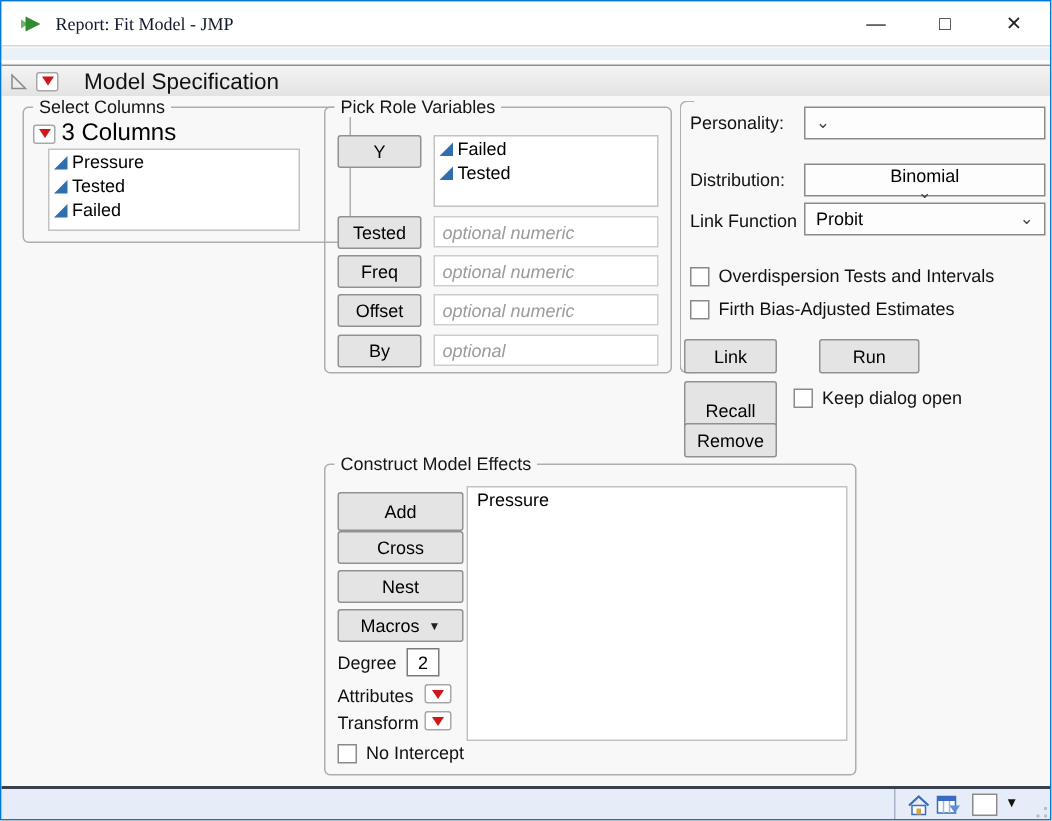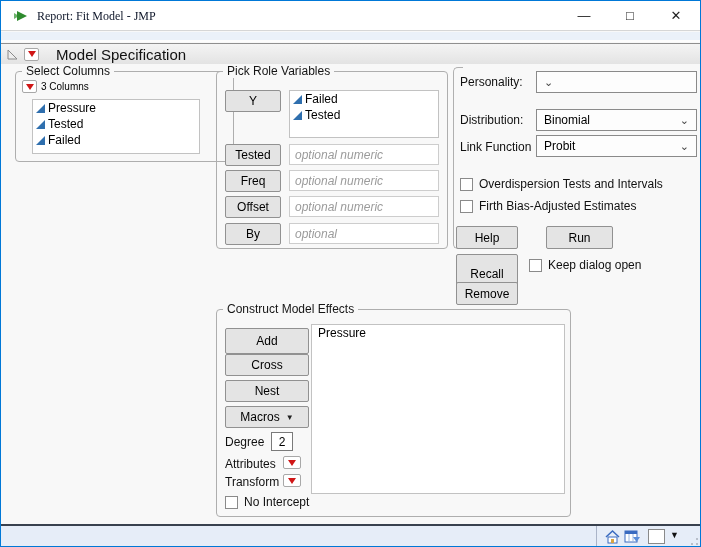--- a/index.html
+++ b/index.html
@@ -113,21 +113,21 @@
   </div>
 
   <div class="content">
 
     <div class="group" style="left:14px; top:7px; width:219px; height:91px;">
       <span class="legend">Select Columns</span>
       <div style="position:absolute; left:6px; top:8px; display:flex; align-items:center; gap:4px;">
         <span class="rtb">
           <span class="tri-red"></span>
         </span>
-        <span style="font-size:10px;">3 Columns</span>
+        <span style="font-size:16px;">3 Columns</span>
       </div>
       <div class="listbox" style="left:16px; top:27px; width:168px; height:55px;">
         <div class="list-item">
           <span class="colicon"></span>
           <span>Pressure</span>
         </div>
         <div class="list-item">
           <span class="colicon"></span>
           <span>Tested</span>
         </div>
@@ -167,41 +167,41 @@
     </div>
 
     <div class="bracket"></div>
 
     <span class="lbl" style="left:459px; top:11px;">Personality:</span>
     <div class="combo" style="left:535px; top:7px;">
       <span class="chev">⌄</span>
     </div>
 
     <span class="lbl" style="left:459px; top:49px;">Distribution:</span>
-    <div class="combo" style="left:535px; top:45px;">
+    <div class="combo" style="left:535px; top:45px;flex-direction:column;">
       <span class="val">Binomial</span>
       <span class="chev">⌄</span>
     </div>
 
     <span class="lbl" style="left:459px; top:76px;">Link Function</span>
     <div class="combo" style="left:535px; top:71px;">
       <span class="val">Probit</span>
       <span class="chev">⌄</span>
     </div>
 
     <div class="cbrow" style="left:459px; top:113px;">
       <span class="cb"></span>
       <span>Overdispersion Tests and Intervals</span>
     </div>
     <div class="cbrow" style="left:459px; top:135px;">
       <span class="cb"></span>
       <span>Firth Bias-Adjusted Estimates</span>
     </div>
 
-    <div class="btn" style="left:455px; top:162px; width:62px; height:23px;">Help</div>
+    <div class="btn" style="left:455px; top:162px; width:62px; height:23px;">Link</div>
     <div class="btn" style="left:545px; top:162px; width:67px; height:23px;">Run</div>
     <div class="btn" style="left:455px; top:190px; width:62px; height:40px;">Recall</div>
     <div class="cbrow" style="left:528px; top:194px;">
       <span class="cb"></span>
       <span>Keep dialog open</span>
     </div>
     <div class="btn" style="left:455px; top:218px; width:62px; height:23px;">Remove</div>
 
     <div class="group" style="left:215px; top:245px; width:355px; height:208px;">
       <span class="legend">Construct Model Effects</span>

